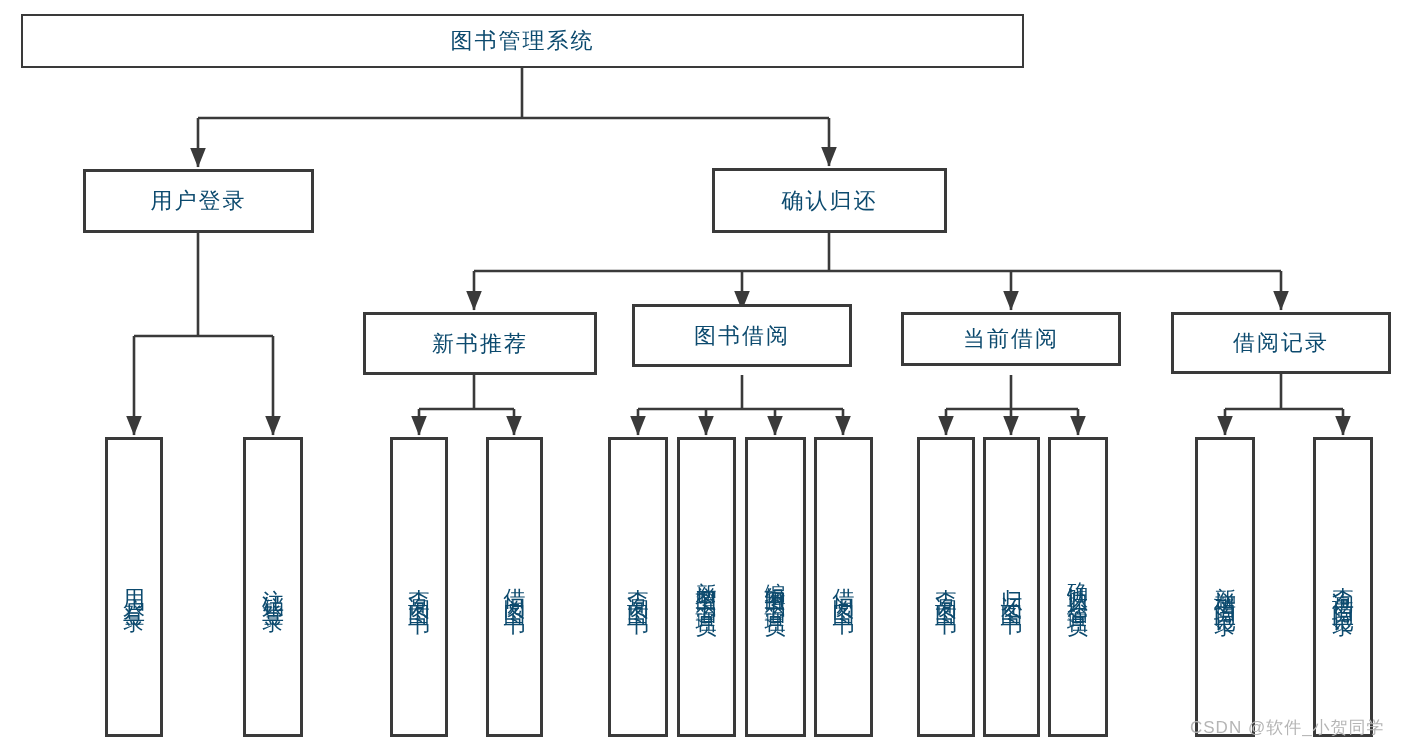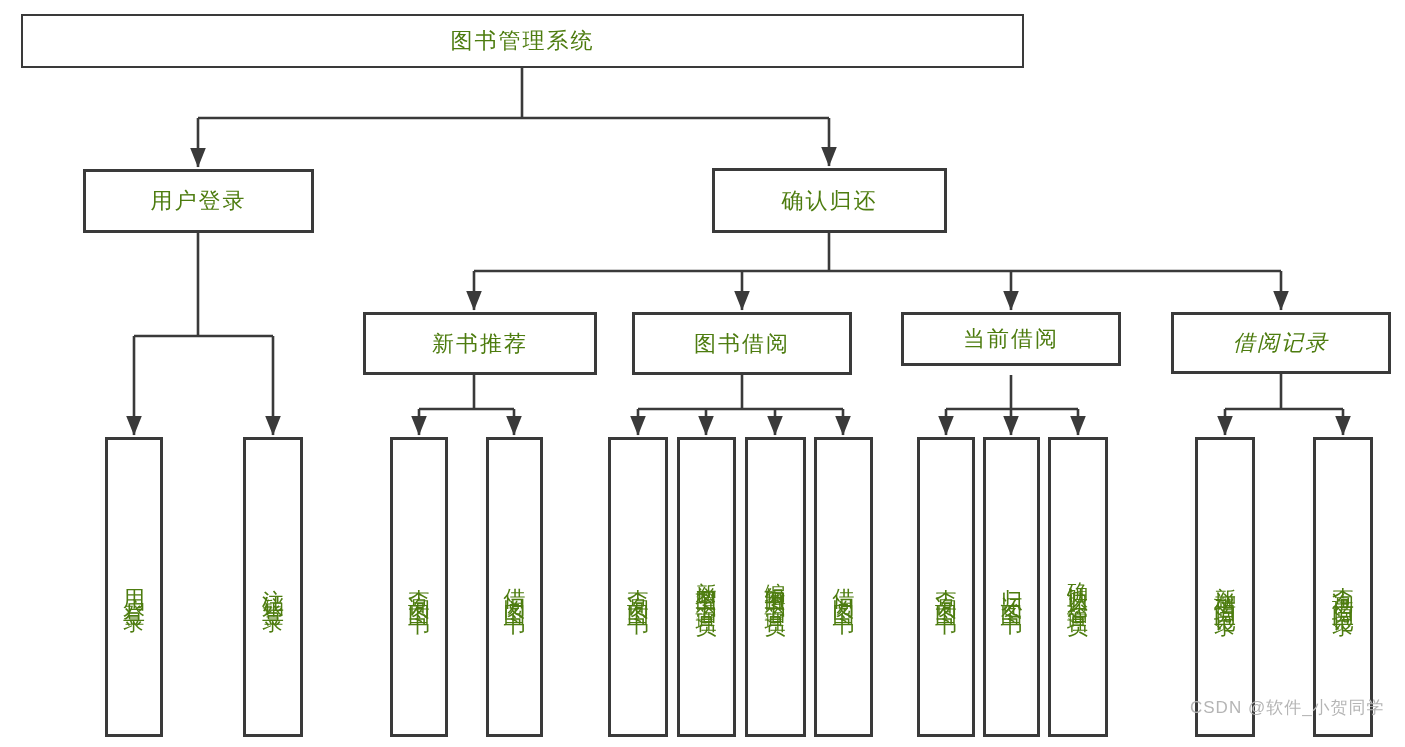--- a/index.html
+++ b/index.html
@@ -10,21 +10,21 @@
     background: #ffffff;
     font-family: "Liberation Sans", "DejaVu Sans", sans-serif;
     overflow: hidden;
   }
   #wires { position: absolute; left: 0; top: 0; width: 1405px; height: 747px; }
   .node {
     position: absolute;
     box-sizing: border-box;
     border: 3px solid #3a3a3a;
     background: #ffffff;
-    color: #4d7c0f;
+    color: #0c4a6e;
     display: flex;
     align-items: center;
     justify-content: center;
     font-size: 22px;
     letter-spacing: 2px;
     white-space: nowrap;
   }
   .node.root { border-width: 2px; }
   .node.vcol {
     writing-mode: vertical-rl;
@@ -95,37 +95,37 @@
       <path d="M1343,409 V435" marker-end="url(#arw)"></path>
     </g>
   </svg>
 
   <div class="node root" style="left:21px; top:14px; width:1003px; height:54px;">图书管理系统</div>
 
   <div class="node" style="left:83px; top:169px; width:231px; height:64px;">用户登录</div>
   <div class="node" style="left:712px; top:168px; width:235px; height:65px;">确认归还</div>
 
   <div class="node" style="left:363px; top:312px; width:234px; height:63px;">新书推荐</div>
-  <div class="node" style="left:632px; top:312px; width:220px; height:63px;">图书借阅</div>
+  <div class="node" style="left:632px; top:304px; width:220px; height:63px;">图书借阅</div>
   <div class="node" style="left:901px; top:312px; width:220px; height:54px;">当前借阅</div>
-  <div class="node" style="left:1171px; top:312px; width:220px; height:62px;font-style:italic;">借阅记录</div>
+  <div class="node" style="left:1171px; top:312px; width:220px; height:62px;">借阅记录</div>
 
   <div class="node vcol" style="left:105px; top:437px; width:58px; height:300px;">用户登录</div>
   <div class="node vcol" style="left:243px; top:437px; width:60px; height:300px;">注销登录</div>
 
   <div class="node vcol" style="left:390px; top:437px; width:58px; height:300px;">查询图书</div>
   <div class="node vcol" style="left:486px; top:437px; width:57px; height:300px;">借阅图书</div>
 
   <div class="node vcol" style="left:608px; top:437px; width:60px; height:300px;">查询图书</div>
   <div class="node vcol" style="left:677px; top:437px; width:59px; height:300px; letter-spacing:5px; font-size:21px;">新增图书（管理员）</div>
   <div class="node vcol" style="left:745px; top:437px; width:61px; height:300px; letter-spacing:5px; font-size:21px;">编辑图书（管理员）</div>
   <div class="node vcol" style="left:814px; top:437px; width:59px; height:300px;">借阅图书</div>
 
   <div class="node vcol" style="left:917px; top:437px; width:58px; height:300px;">查询图书</div>
   <div class="node vcol" style="left:983px; top:437px; width:57px; height:300px;">归还图书</div>
   <div class="node vcol" style="left:1048px; top:437px; width:60px; height:300px; letter-spacing:5px; font-size:21px;">确认归还（管理员）</div>
 
   <div class="node vcol" style="left:1195px; top:437px; width:60px; height:300px; letter-spacing:6px;">新增借阅记录</div>
   <div class="node vcol" style="left:1313px; top:437px; width:60px; height:300px; letter-spacing:6px;">查询借阅记录</div>
 
-  <div class="watermark" style="left:1190px; top:696px;text-align:right;">CSDN @软件_小贺同学</div>
+  <div class="watermark" style="left:1190px; top:716px;text-align:right;">CSDN @软件_小贺同学</div>
 
 </div>
 
 </body></html>

